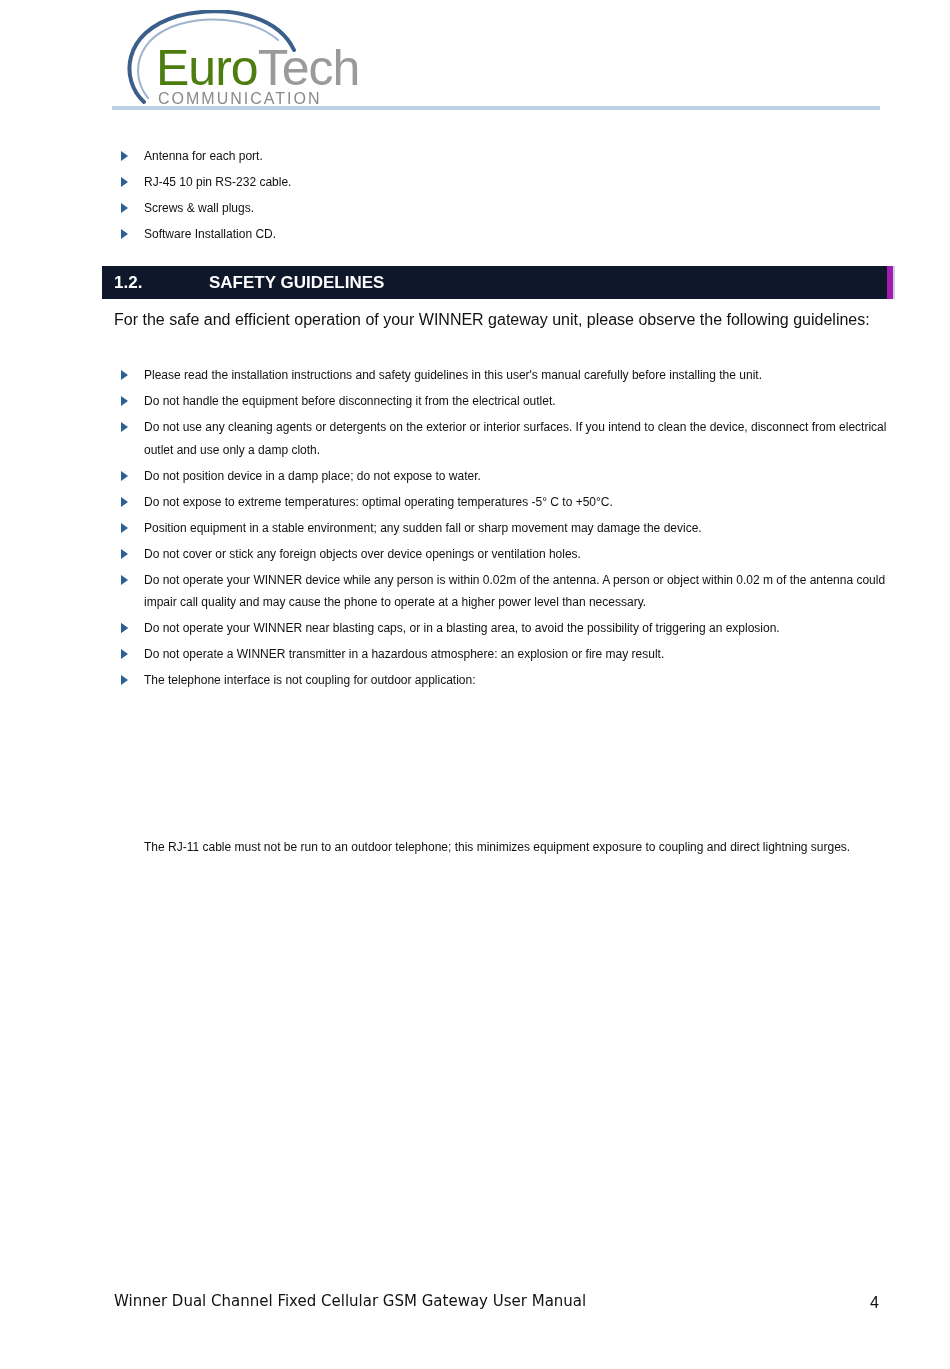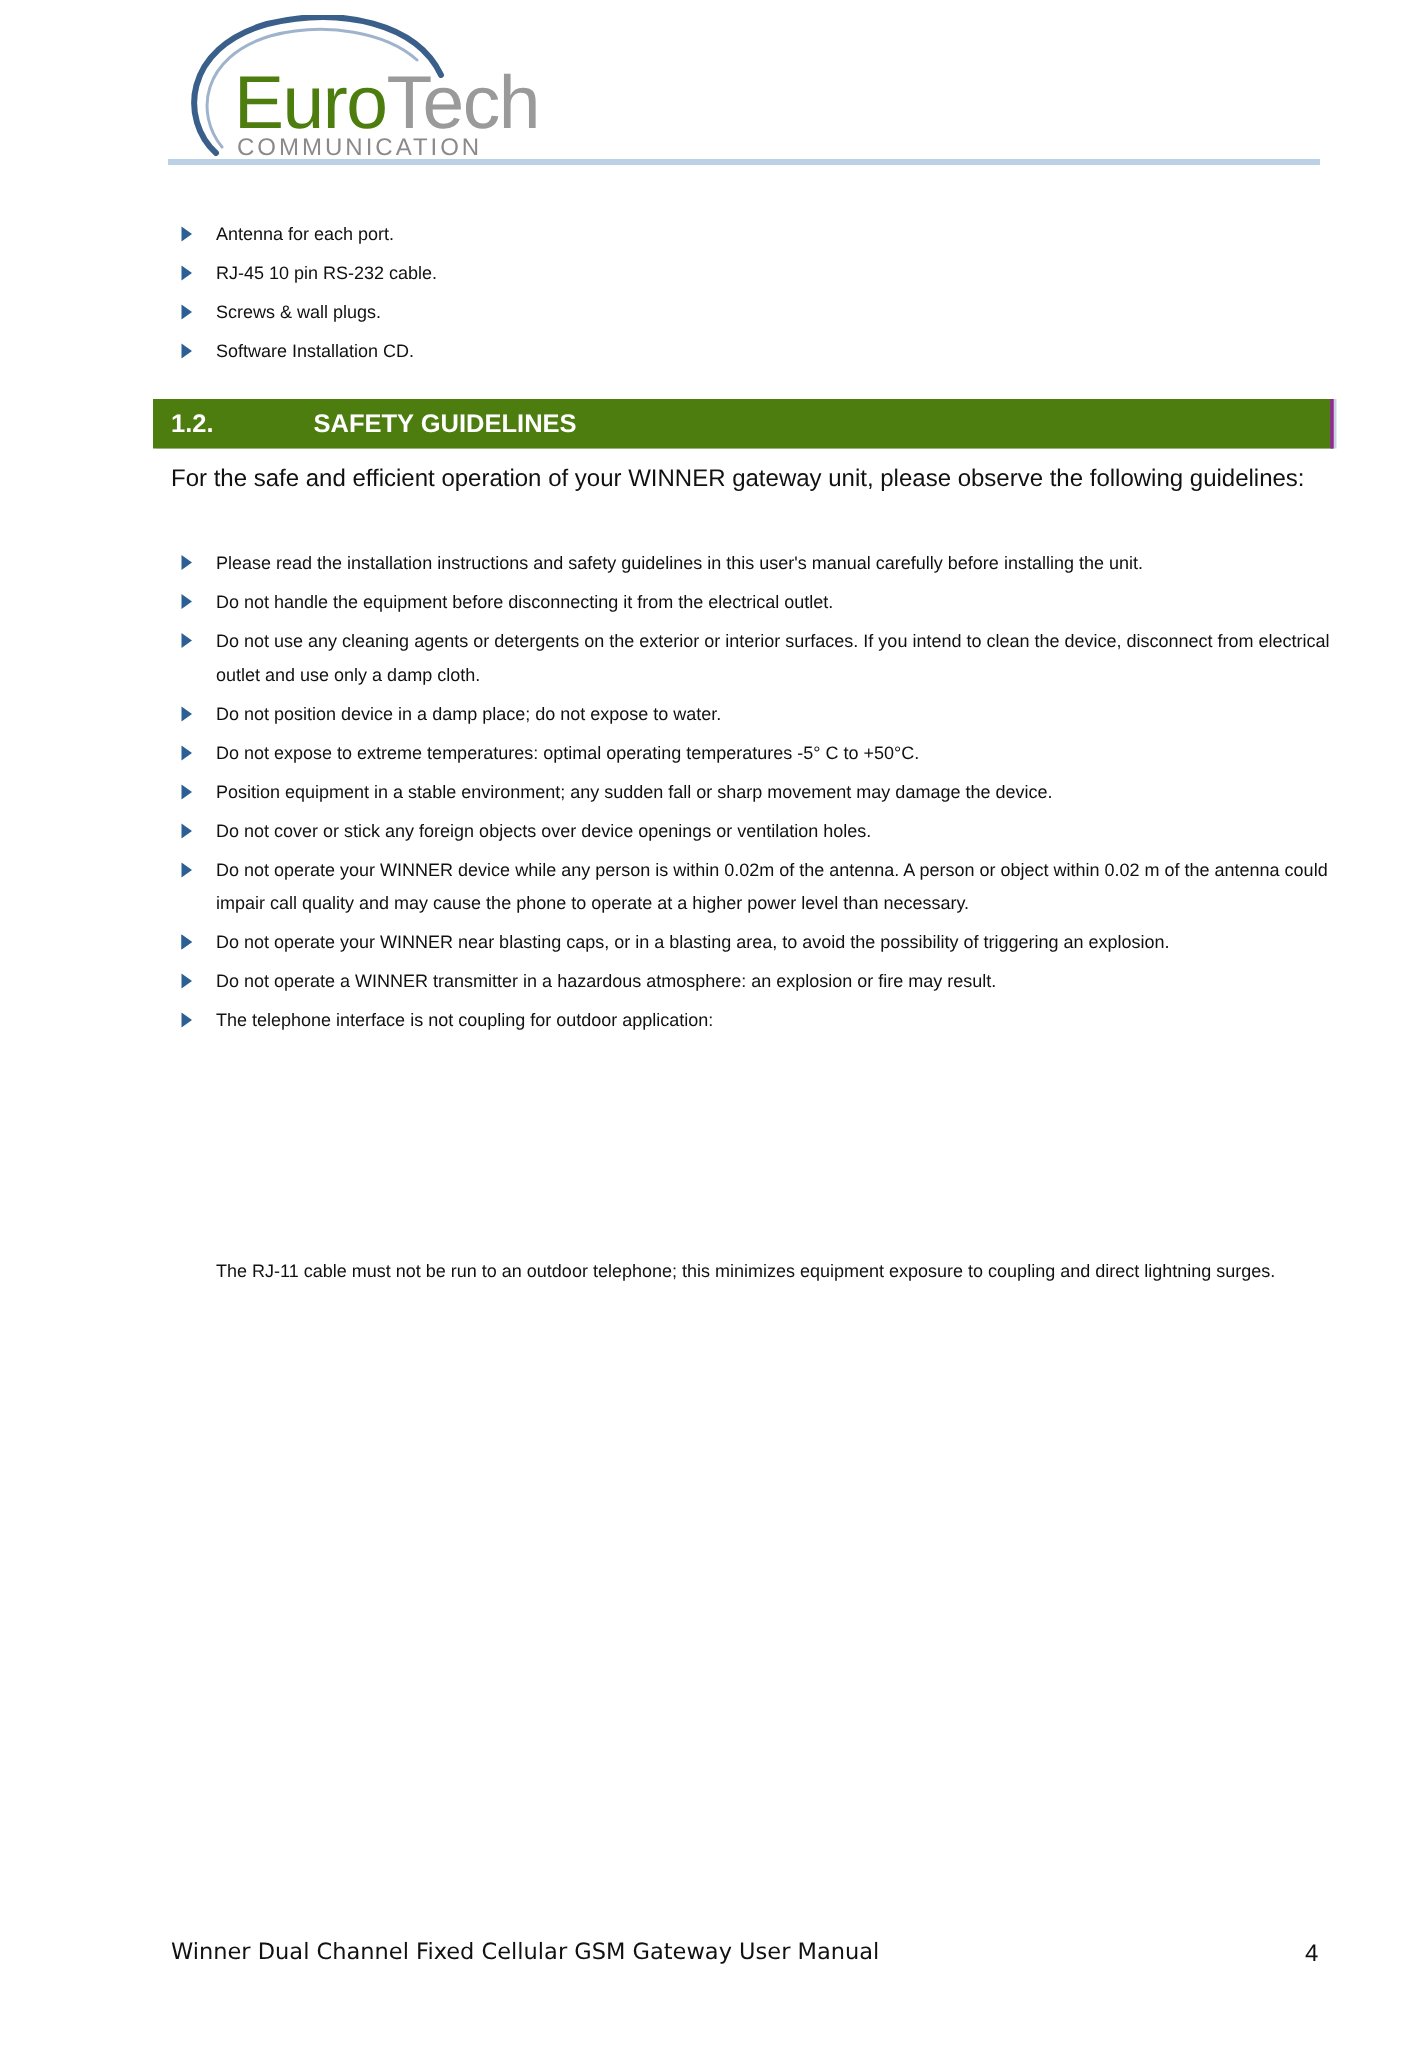--- a/index.html
+++ b/index.html
@@ -83,22 +83,22 @@
     }
     .list-top { top: 145px; }
     .list-safety { top: 364px; }
 
     .section-bar {
       position: absolute;
       left: 102px;
       top: 266px;
       width: 785px;
       height: 33px;
-      background: #4d7c0f;
-      border-right: 2px solid #a21caf;
+      background: #0f172a;
+      border-right: 6px solid #a21caf;
       box-shadow: 2px 0 0 #c8d4e4;
       color: #ffffff;
       font-weight: bold;
       font-size: 17px;
       line-height: 33px;
     }
     .section-num {
       position: absolute;
       left: 12px;
     }

